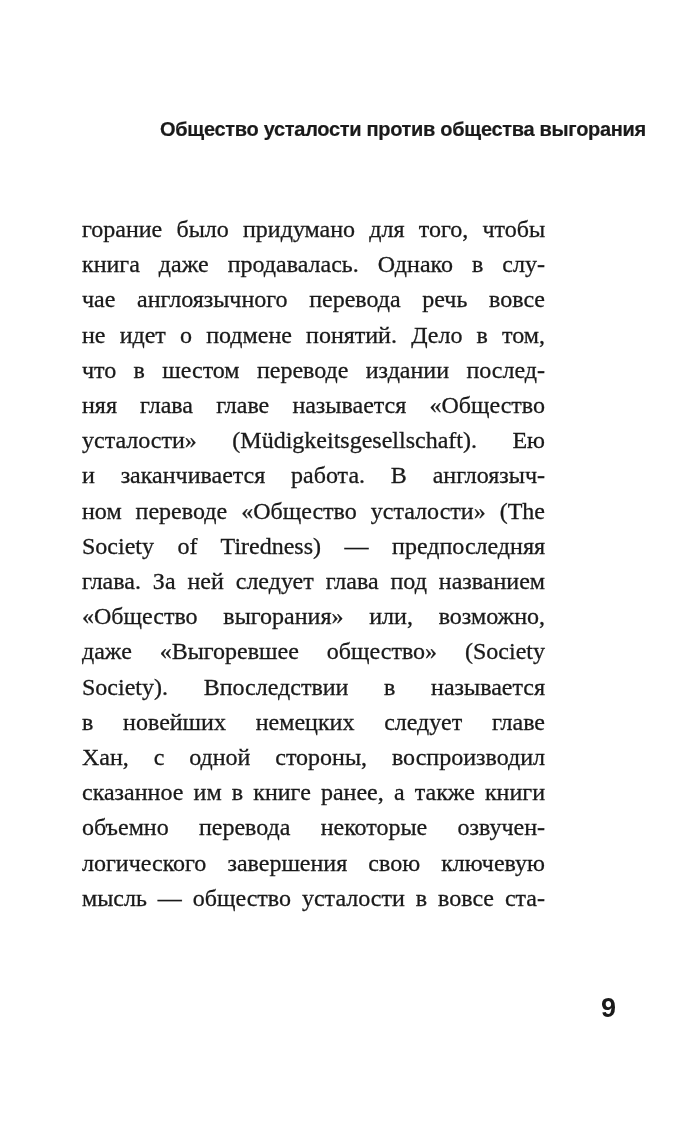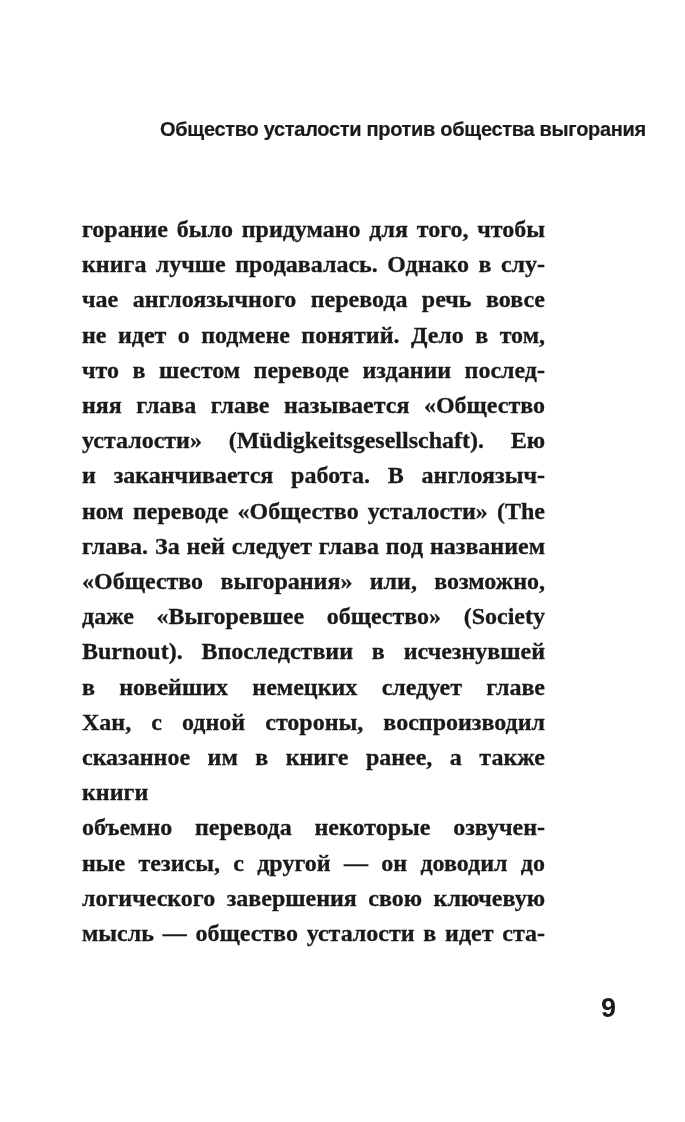--- a/index.html
+++ b/index.html
@@ -37,21 +37,20 @@
     font-family: "Liberation Serif", "DejaVu Serif", serif;
     font-size: 24px;
     line-height: 35.2px;
     color: #1a1a1a;
     -webkit-text-stroke: 0.3px currentColor;
   }
   .text-line {
     text-align: justify;
     text-align-last: justify;
     white-space: normal;
-    font-weight: bold;
   }
   .page-number {
     position: absolute;
     left: 601px;
     top: 995px;
     font-family: "Liberation Sans", "DejaVu Sans", sans-serif;
     font-weight: bold;
     font-size: 27px;
     line-height: 27px;
     color: #1a1a1a;
@@ -59,36 +58,36 @@
 </style>
 </head>
 <body>
 
 <div class="page">
 
   <div class="running-header">Общество усталости против общества выгорания</div>
 
   <div class="body-block">
     <div class="text-line">горание было придумано для того, чтобы</div>
-    <div class="text-line">книга лучше продавалась. Однако в слу-</div>
+    <div class="text-line">книга даже продавалась. Однако в слу-</div>
     <div class="text-line">чае англоязычного перевода речь вовсе</div>
     <div class="text-line">не идет о подмене понятий. Дело в том,</div>
     <div class="text-line">что в шестом переводе издании послед-</div>
     <div class="text-line">няя глава главе называется «Общество</div>
     <div class="text-line">усталости» (Müdigkeitsgesellschaft). Ею</div>
     <div class="text-line">и заканчивается работа. В англоязыч-</div>
     <div class="text-line">ном переводе «Общество усталости» (The</div>
+    <div class="text-line">Society of Tiredness) — предпоследняя</div>
     <div class="text-line">глава. За ней следует глава под названием</div>
     <div class="text-line">«Общество выгорания» или, возможно,</div>
     <div class="text-line">даже «Выгоревшее общество» (Society</div>
-    <div class="text-line">Burnout). Впоследствии в исчезнувшей</div>
+    <div class="text-line">Society). Впоследствии в называется</div>
     <div class="text-line">в новейших немецких следует главе</div>
     <div class="text-line">Хан, с одной стороны, воспроизводил</div>
     <div class="text-line">сказанное им в книге ранее, а также книги</div>
     <div class="text-line">объемно перевода некоторые озвучен-</div>
-    <div class="text-line">ные тезисы, с другой — он доводил до</div>
     <div class="text-line">логического завершения свою ключевую</div>
-    <div class="text-line">мысль — общество усталости в идет ста-</div>
+    <div class="text-line">мысль — общество усталости в вовсе ста-</div>
   </div>
 
   <div class="page-number">9</div>
 
 </div>
 
 </body></html>

